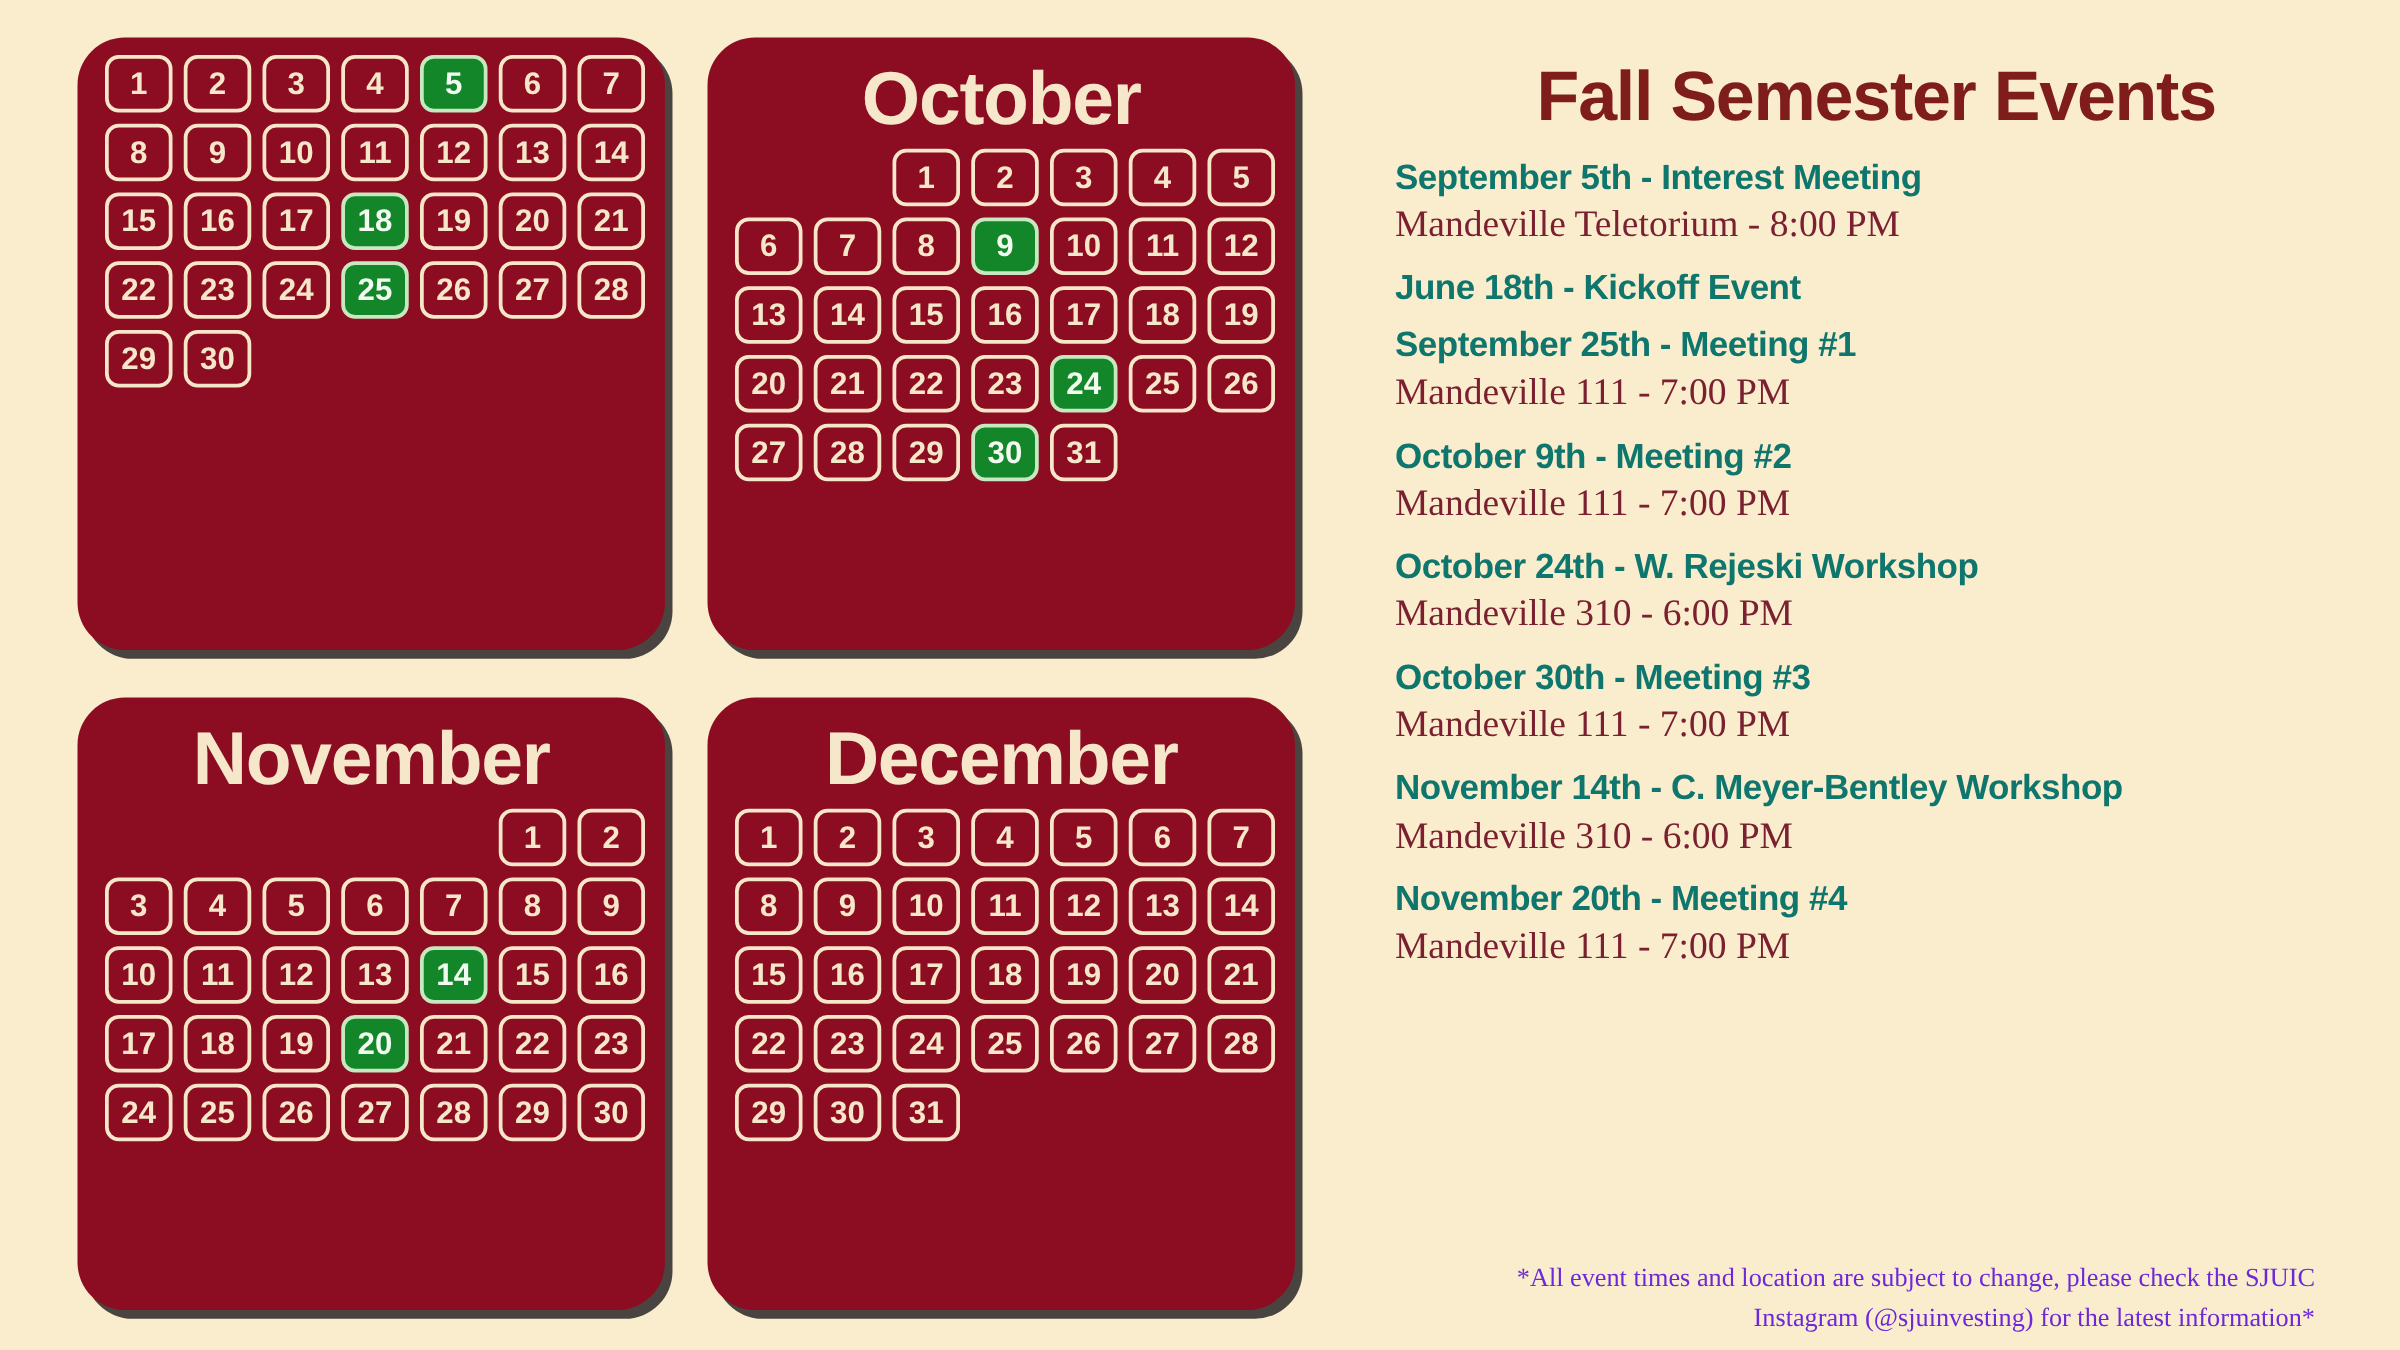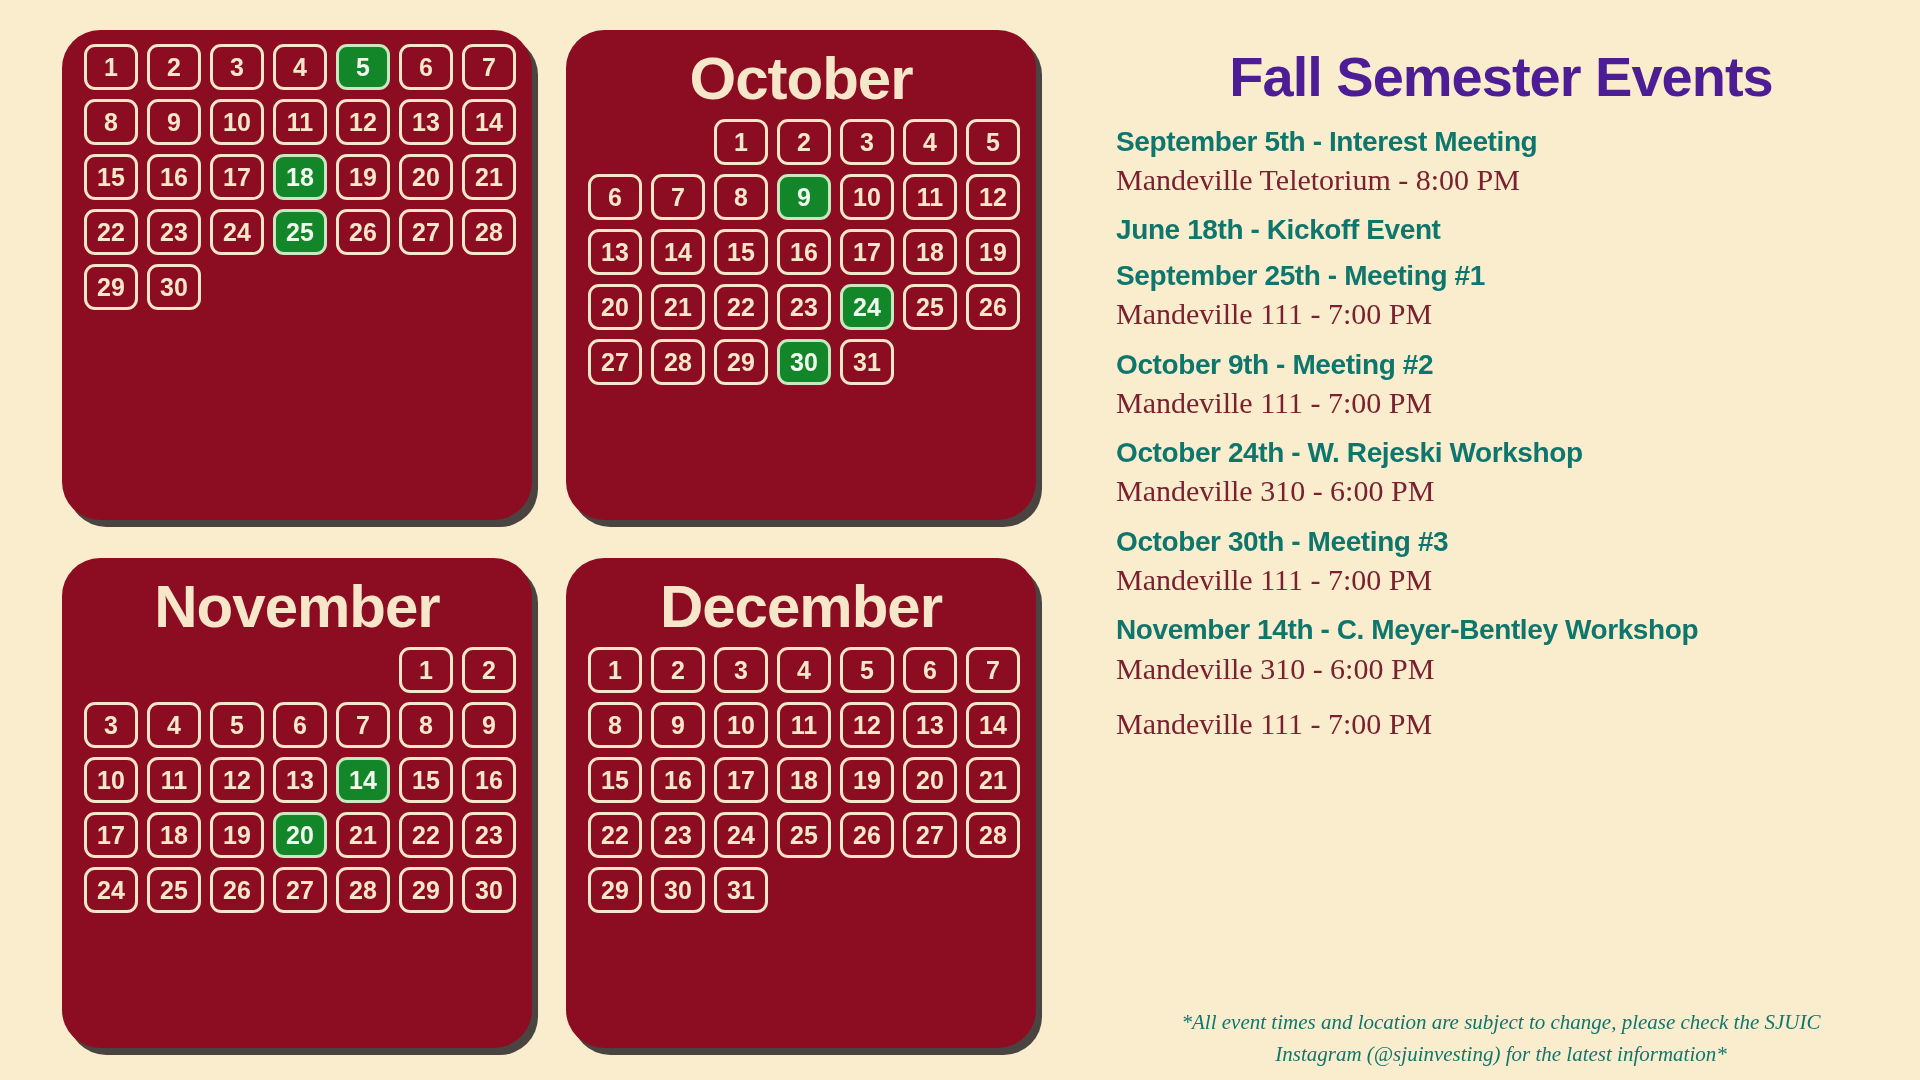--- a/index.html
+++ b/index.html
@@ -90,21 +90,21 @@
 
   
   .events {
     flex: 1 1 auto;
     padding: 18px 0 0 44px;
     display: flex;
     flex-direction: column;
   }
 
   .events-title {
-    color: #4c1d95;
+    color: #7f1d1d;
     font-size: 56px;
     font-weight: bold;
     text-align: center;
     letter-spacing: -1px;
     margin-bottom: 18px;
     line-height: 1.05;
   }
 
   .event-list {
     display: flex;
@@ -127,25 +127,24 @@
 
   .event-detail {
     color: #7A2030;
     font-family: "Liberation Serif", serif;
     font-size: 30px;
     line-height: 1.35;
     margin-top: 2px;
   }
 
   .events-note {
-    color: #0f766e;
+    color: #6d28d9;
     font-family: "Liberation Serif", serif;
-    font-style: italic;
     font-size: 21px;
-    text-align: center;
+    text-align: right;
     line-height: 1.5;
     padding: 6px 34px 0 34px;
   }
 </style>
 </head>
 <body>
 
 <div class="poster">
 
   <div class="calendars">
@@ -323,19 +322,20 @@
         </div>
         <div class="event-item">
           <div class="event-name">October 30th - Meeting #3</div>
           <div class="event-detail">Mandeville 111 - 7:00 PM</div>
         </div>
         <div class="event-item">
           <div class="event-name">November 14th - C. Meyer-Bentley Workshop</div>
           <div class="event-detail">Mandeville 310 - 6:00 PM</div>
         </div>
         <div class="event-item">
+          <div class="event-name">November 20th - Meeting #4</div>
           <div class="event-detail">Mandeville 111 - 7:00 PM</div>
         </div>
       </div>
     <div class="events-note">*All event times and location are subject to change, please check the SJUIC Instagram (@sjuinvesting) for the latest information*</div>
   </div>
 
 </div>
 
 </body></html>

